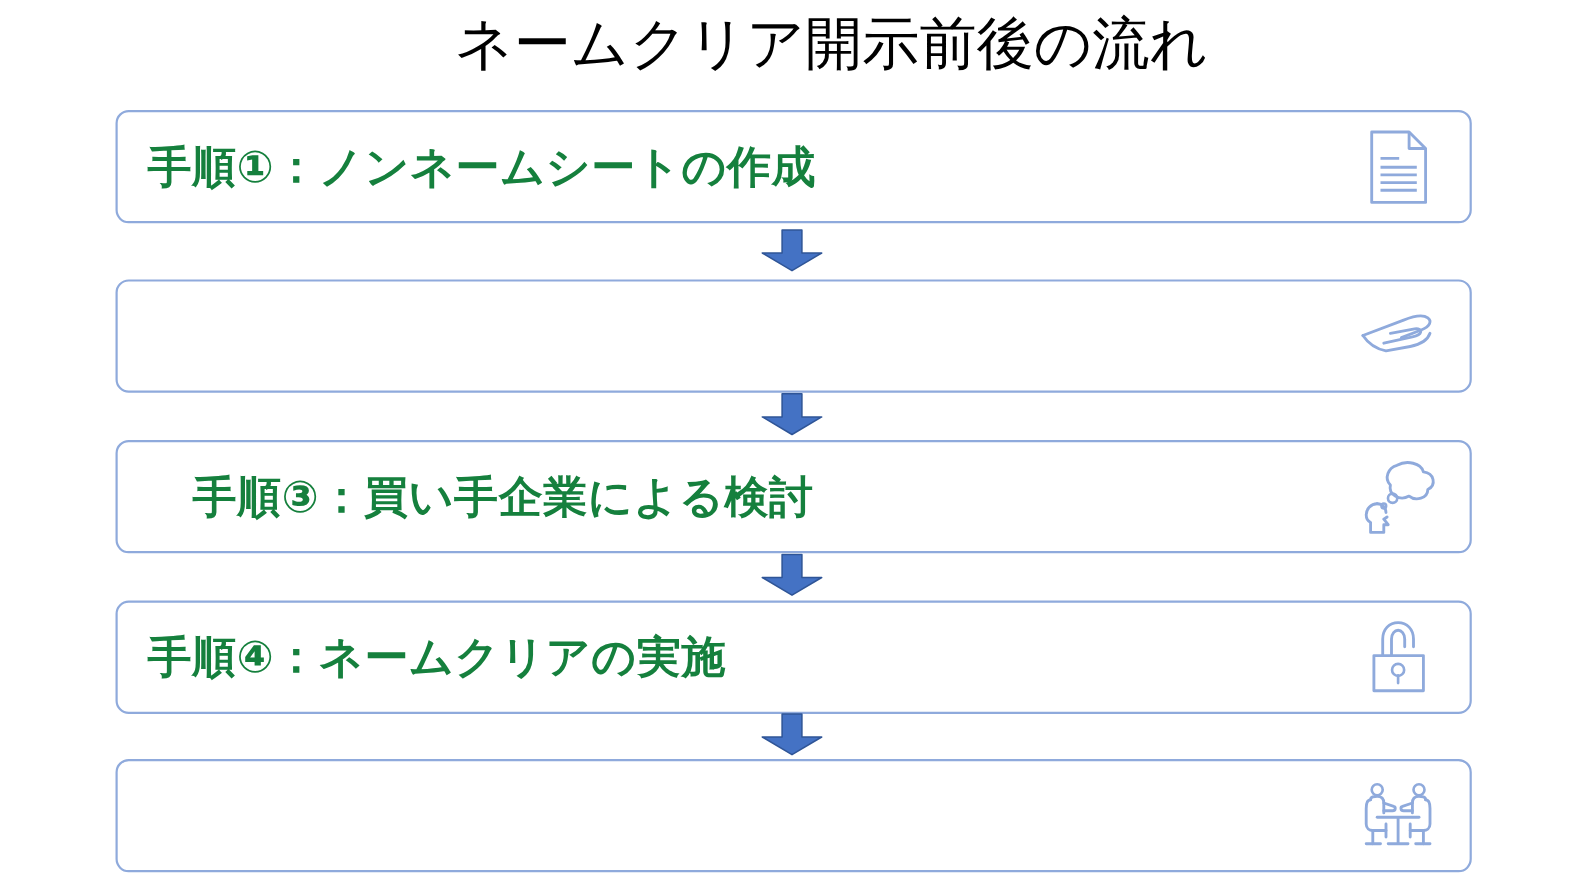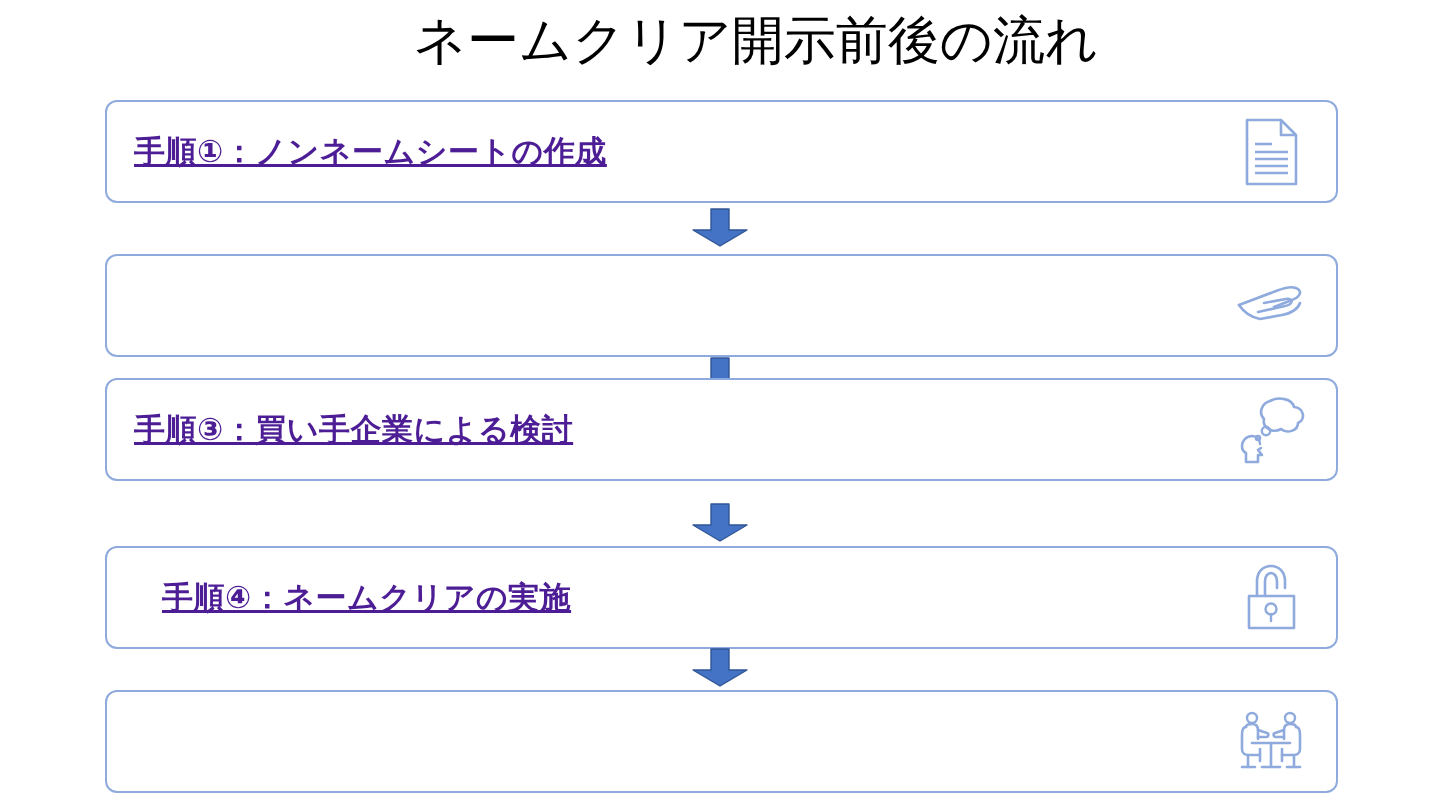--- a/index.html
+++ b/index.html
@@ -44,43 +44,42 @@
     height: 103px;
     box-sizing: border-box;
     border: 2px solid #8FAADC;
     border-radius: 12px;
     background: #ffffff;
     display: flex;
     align-items: center;
   }
 
   .step-label {
-    font-size: 31px;
+    font-size: 40px;
     font-weight: bold;
-    color: #4c1d95;
+    color: #15803d;
     margin-left: 27px;
     letter-spacing: 0.5px;
     white-space: nowrap;
-    text-decoration: underline;
   }
 
   .step-icon {
     position: absolute;
     right: 28px;
     top: 50%;
     transform: translateY(-50%);
     width: 74px;
     height: 74px;
     display: block;
   }
 
   .box-1 { top: 100px; }
   .box-2 { top: 254px; }
-  .box-3 { top: 378px; }
-  .box-4 { top: 546px; padding-left: 28px; }
+  .box-3 { top: 400px; padding-left: 41px; }
+  .box-4 { top: 546px; }
   .box-5 { top: 690px; }
 
   .flow-arrow {
     position: absolute;
     left: 690px;
     width: 60px;
     height: 40px;
     display: block;
   }
   .arrow-1 { top: 208px; }

